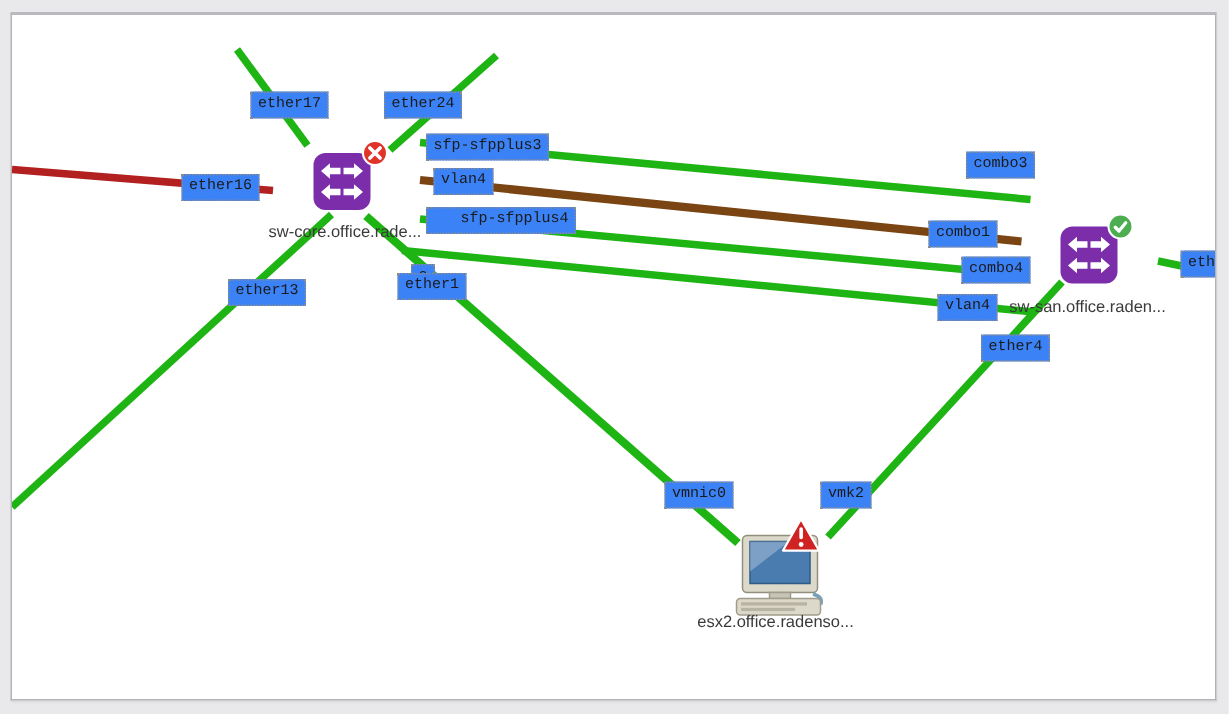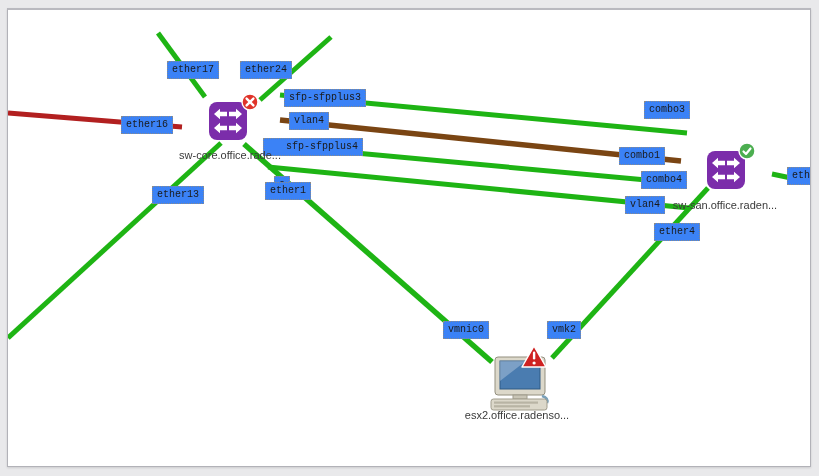--- a/index.html
+++ b/index.html
@@ -74,24 +74,24 @@
       <rect x="4" y="60.2" width="36" height="2.2" fill="#b8b4a4"></rect>
       <g transform="translate(31,0)">
         <polygon points="13,1 25,22 1,22" fill="#cf2222" stroke="#fff" stroke-width="1.5" stroke-linejoin="round"></polygon>
         <rect x="11.9" y="6.5" width="2.4" height="8" rx="1.2" fill="#fff"></rect>
         <circle cx="13.1" cy="18" r="1.6" fill="#fff"></circle>
       </g>
     </g>
   </svg>
 
   <div class="plabel" style="left:185px;top:60px;">ether17</div>
-  <div class="plabel" style="left:258px;top:60px;">ether24</div>
+  <div class="plabel" style="left:274px;top:60px;">ether24</div>
   <div class="plabel" style="left:317px;top:88px;">sfp-sfpplus3</div>
   <div class="plabel" style="left:301px;top:111px;">vlan4</div>
-  <div class="plabel" style="left:305px;top:137px;padding-left:22px;">sfp-sfpplus4</div>
+  <div class="plabel" style="left:326px;top:137px;padding-left:22px;">sfp-sfpplus4</div>
   <div class="plabel" style="left:139px;top:115px;">ether16</div>
   <div class="plabel" style="left:170px;top:165px;margin-top:20px;">ether13</div>
   <div class="plabel under" style="left:274px;top:175px;">e</div>
   <div class="plabel" style="left:280px;top:181px;">ether1</div>
   <div class="plabel" style="left:659px;top:100px;">combo3</div>
   <div class="plabel" style="left:634px;top:146px;">combo1</div>
   <div class="plabel" style="left:632px;top:170px;margin-left:24px;">combo4</div>
   <div class="plabel" style="left:637px;top:195px;">vlan4</div>
   <div class="plabel" style="left:669px;top:222px;text-align:center;">ether4</div>
   <div class="plabel clipped" style="left:779px;top:166px;">eth</div>

